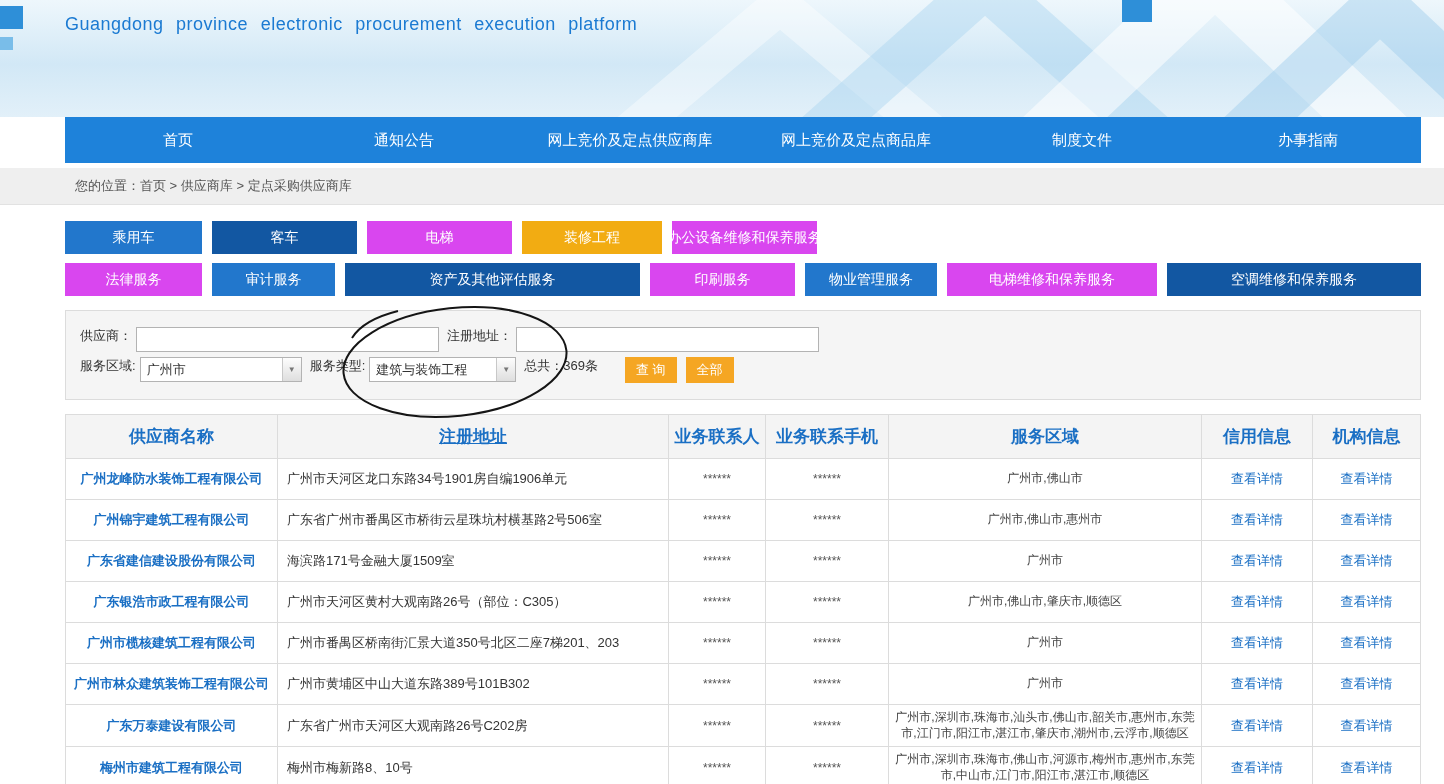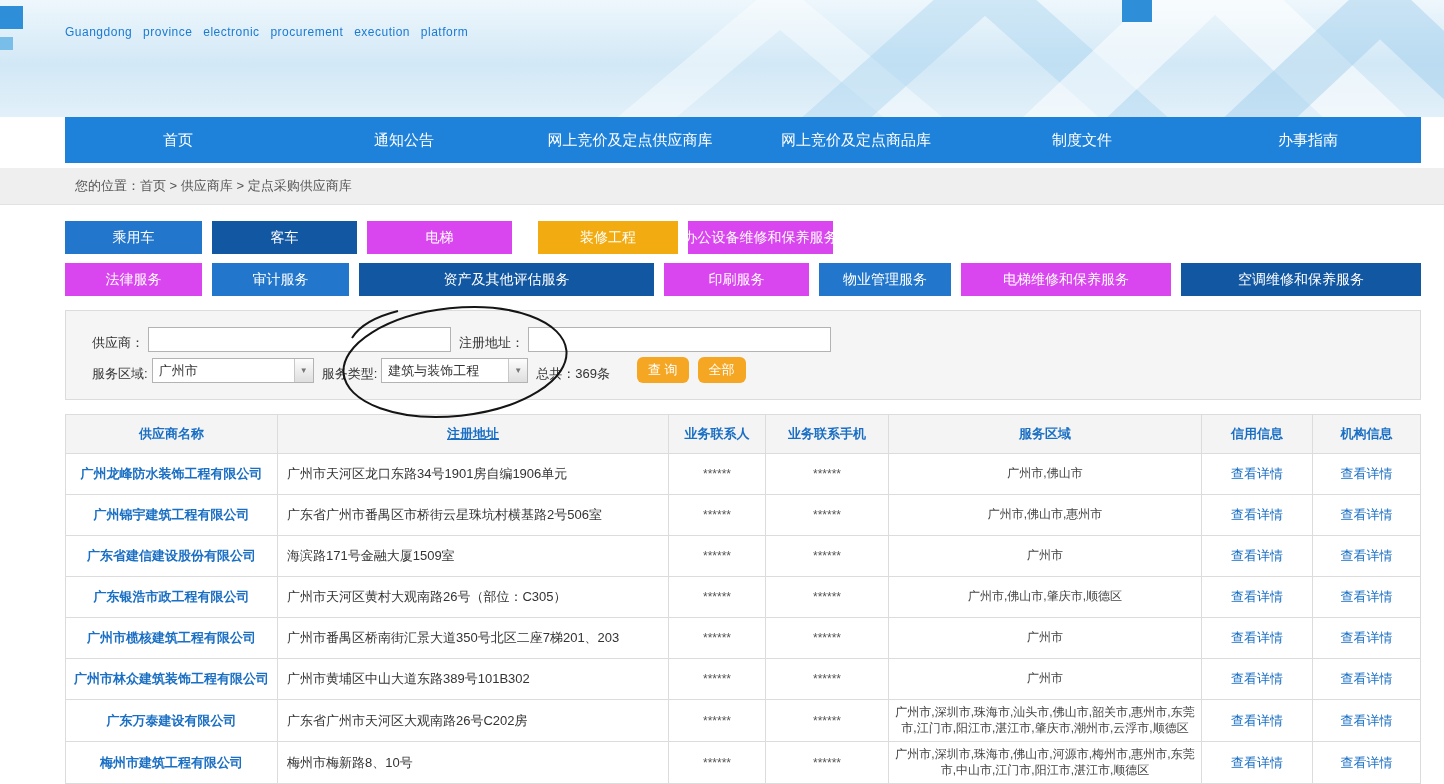--- a/index.html
+++ b/index.html
@@ -8,77 +8,77 @@
 
   
   .header { position:relative; height:117px; overflow:hidden;
     background:linear-gradient(180deg,#eef7fc 0%,#d2e8f6 55%,#e2f0f9 100%); }
   .header-deco { position:absolute; top:0; left:0; pointer-events:none; }
   .sq { position:absolute; }
   .sq1 { left:0; top:6px; width:23px; height:23px; background:#2e8fd8; }
   .sq2 { left:0; top:37px; width:13px; height:13px; background:#79bde9; }
   .header-inner { position:relative; padding:14px 0 0 65px; }
   .title { color:#1b7ad2; font-size:31px; font-weight:bold; letter-spacing:3px; }
-  .subtitle { color:#1b7ad2; font-size:12px; margin-top:11px; word-spacing:7px; letter-spacing:.5px; }
+  .subtitle { color:#1b7ad2; font-size:18px; word-spacing:7px; letter-spacing:.5px; }
 
   .shell { width:1356px; margin-left:65px; }
 
   
   .nav { display:flex; background:#1e82da; height:46px; align-items:center; margin-top:0; }
   .nav-item { flex:1; text-align:center; color:#fff; font-size:15px; cursor:pointer; }
 
   
   .breadcrumb { background:#efefef; border-bottom:1px solid #e2e2e2; margin-top:5px;
     padding:9px 0 9px 75px; font-size:13px; color:#555; }
 
   
   .cats { margin-top:16px; }
   .cat-row { display:flex; gap:10px; margin-bottom:9px; }
   .cat-btn { height:33px; color:#fff; font-size:14px; display:flex; align-items:center;
     justify-content:center; cursor:pointer; white-space:nowrap; }
   .cat-btn.dark   { background:#1257a2; }
   .cat-btn.mid    { background:#2277cc; }
   .cat-btn.light  { background:#d946ef; }
-  .cat-btn.active { background:#f2ac12;margin-left:16px; }
+  .cat-btn.active { background:#f2ac12; }
   .cat-row.row1 .cat-btn:nth-child(1){width:137px}
   .cat-row.row1 .cat-btn:nth-child(2){width:145px}
   .cat-row.row1 .cat-btn:nth-child(3){width:145px}
   .cat-row.row1 .cat-btn:nth-child(4){width:140px}
   .cat-row.row1 .cat-btn:nth-child(5){width:145px}
   .cat-row.row1 .cat-btn:nth-child(6){width:293px}
   .cat-row.row1 .cat-btn:nth-child(7){flex:1}
   .cat-row.row2 .cat-btn:nth-child(1){width:137px}
-  .cat-row.row2 .cat-btn:nth-child(2){width:137px}
+  .cat-row.row2 .cat-btn:nth-child(2){width:123px}
   .cat-row.row2 .cat-btn:nth-child(3){width:295px}
   .cat-row.row2 .cat-btn:nth-child(4){width:145px}
   .cat-row.row2 .cat-btn:nth-child(5){width:132px}
   .cat-row.row2 .cat-btn:nth-child(6){width:210px}
   .cat-row.row2 .cat-btn:nth-child(7){flex:1}
 
   
   .search-panel { background:#f5f5f5; border:1px solid #dcdcdc; margin-top:14px;
     padding:11px 10px; font-size:13px; color:#333; }
-  .search-row { display:flex; align-items:flex-end; margin:5px 16px; }
+  .search-row { display:flex; align-items:flex-start; margin:5px 4px; }
   .s-label { margin-right:4px; white-space:nowrap; }
   input.text { width:303px; height:25px; border:1px solid #b3b3b3; background:#fff;
     padding:0 5px; font-size:13px; color:#333; }
   .gap8 { width:8px; } .gap14 { width:14px; }
   .fake-select { display:flex; align-items:center; justify-content:space-between;
     border:1px solid #b3b3b3; background:#fff; height:25px; cursor:pointer; }
   .fake-select .val { padding:0 6px; font-size:13px; color:#333; white-space:nowrap; }
   .fake-select .arrow-box { width:19px; height:23px; border-left:1px solid #c8c8c8;
     background:linear-gradient(#fdfdfd,#dedede); display:flex; align-items:center;
     justify-content:center; font-size:8px; color:#777; }
   .sel-region { width:162px; } .sel-type { width:147px; }
   .btn-orange { background:#f5a623; color:#fff; font-size:13px; padding:4px 11px;
-    margin-left:9px; border:none; cursor:pointer; border-radius:6px; white-space:nowrap; }
+    margin-left:9px; border:none; cursor:pointer; border-radius:0; white-space:nowrap; }
 
   
   table { width:100%; border-collapse:collapse; margin-top:14px; table-layout:fixed; }
-  th { background:#f4f4f4; color:#1a6fc4; font-size:13px; font-weight:bold;
+  th { background:#f4f4f4; color:#1a6fc4; font-size:17px; font-weight:bold;
     padding:10px 2px; border:1px solid #dcdcdc; cursor:pointer; }
   th:nth-child(2) span { text-decoration:underline; }
   td { border:1px solid #dcdcdc; font-size:13px; padding:11px 4px; text-align:center;
     color:#444; overflow:hidden; }
   td.col-name { color:#1a6fc4; font-weight:bold; cursor:pointer; padding:11px 6px; }
   td.col-address { text-align:left; padding-left:9px; color:#333; }
   td.col-mask { font-size:12px; color:#555; }
   td.col-region { font-size:12px; line-height:1.3; padding:5px 2px; }
   a.detail { color:#1a6fc4; cursor:pointer; text-decoration:none; }
 

